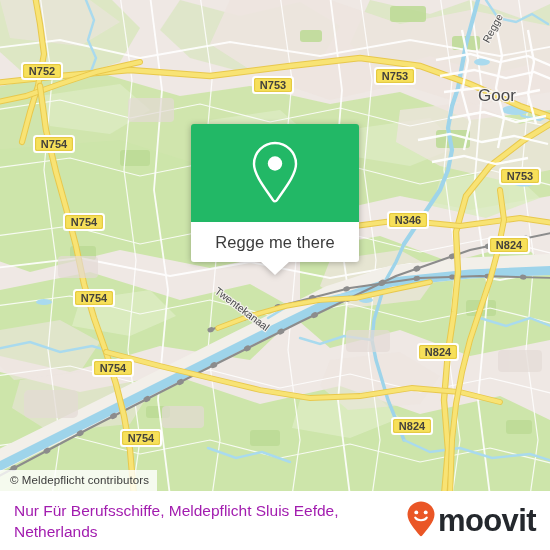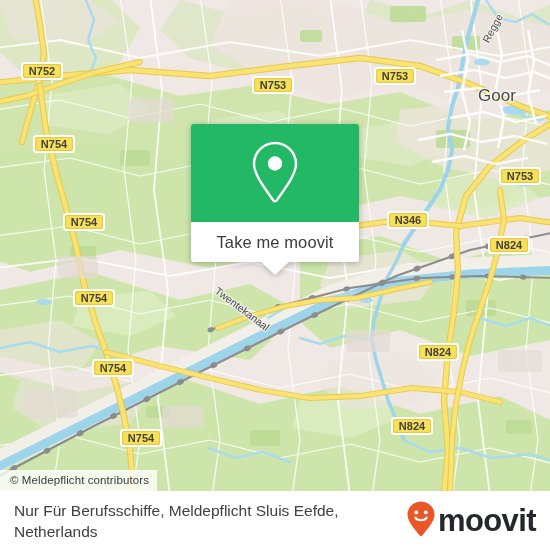--- a/index.html
+++ b/index.html
@@ -103,21 +103,21 @@
   .footer-inner {
     position: relative;
     height: 100%;
     display: flex;
     align-items: center;
     justify-content: space-between;
     padding: 0 14px 0 14px;
     box-sizing: border-box;
   }
   .place-name {
-    color: #404040;
+    color: #a21caf;
     font-size: 15.5px;
     line-height: 21px;
     max-width: 382px;
   }
   .brand {
     display: flex;
     align-items: center;
     gap: 2px;
   }
   .brand-word {
@@ -392,21 +392,21 @@
       <div class="popup-body">
         <span>
           <svg width="54" height="68" viewBox="0 0 54 68" aria-hidden="true">
             <path d="M27 4 C15.4 4 6 13.4 6 25 C6 36 18 50.5 25.2 61.4 C26.1 62.7 27.9 62.7 28.8 61.4
                      C36 50.5 48 36 48 25 C48 13.4 38.6 4 27 4 Z" fill="none" stroke="#ffffff" stroke-width="2.4"></path>
             <circle cx="27" cy="24.5" r="7.2" fill="#ffffff"></circle>
           </svg>
         </span>
       </div>
       <div class="popup-footer">
-        <span class="popup-footer-label">Take me moovit</span>
+        <span class="popup-footer-label">Regge me there</span>
         <span class="popup-tail"></span>
       </div>
     </div>
   </div>
 
   <div id="footer">
       <div class="wm"></div>
     <div class="footer-inner">
       <div class="place-name">Nur Für Berufsschiffe, Meldepflicht Sluis Eefde, Netherlands</div>
       <div class="brand">

